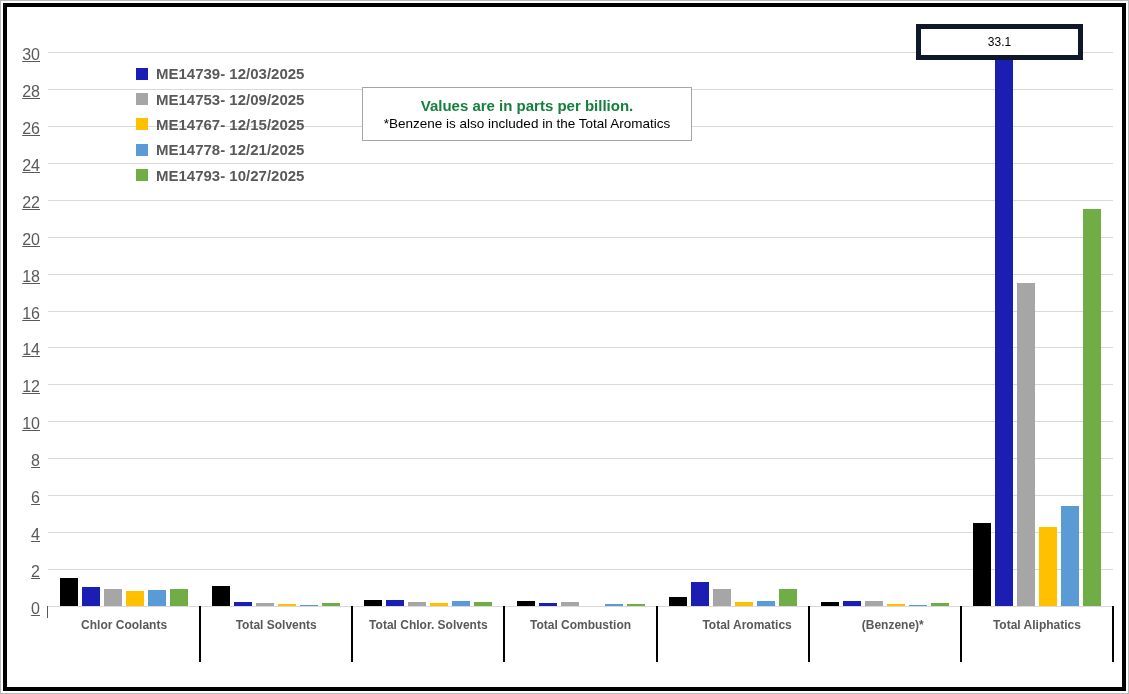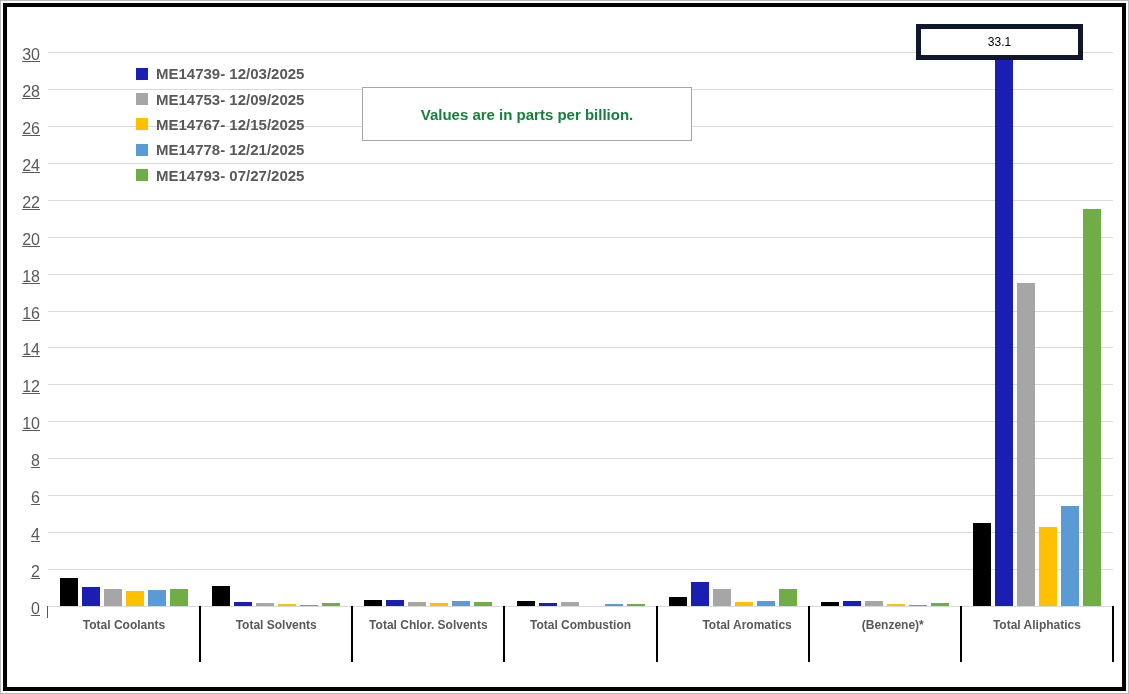--- a/index.html
+++ b/index.html
@@ -108,21 +108,21 @@
       <div class="bar" title="ME14778- 12/21/2025 — (Benzene)*: 0.05" style="left: 908.786px; top: 605.077px; width: 18px; height: 0.923333px; background: rgb(91, 155, 213);"></div>
       <div class="bar" title="ME14793- 12/27/2025 — (Benzene)*: 0.15" style="left: 930.786px; top: 603.23px; width: 18px; height: 2.77px; background: rgb(112, 173, 71);"></div>
       <div class="bar" title="Group Total of 2018-2020 Average of each compound @ Portland Deering Oaks — Total Aliphatics: 4.5" style="left: 972.929px; top: 522.9px; width: 18px; height: 83.1px; background: rgb(0, 0, 0);"></div>
       <div class="bar" title="ME14739- 12/03/2025 — Total Aliphatics: 33.1" style="left: 994.929px; top: 52px; width: 18px; height: 554px; background: rgb(27, 30, 178);"></div>
       <div class="bar" title="ME14753- 12/09/2025 — Total Aliphatics: 17.5" style="left: 1016.93px; top: 282.833px; width: 18px; height: 323.167px; background: rgb(166, 166, 166);"></div>
       <div class="bar" title="ME14767- 12/15/2025 — Total Aliphatics: 4.3" style="left: 1038.93px; top: 526.593px; width: 18px; height: 79.4067px; background: rgb(255, 192, 0);"></div>
       <div class="bar" title="ME14778- 12/21/2025 — Total Aliphatics: 5.4" style="left: 1060.93px; top: 506.28px; width: 18px; height: 99.72px; background: rgb(91, 155, 213);"></div>
       <div class="bar" title="ME14793- 12/27/2025 — Total Aliphatics: 21.5" style="left: 1082.93px; top: 208.967px; width: 18px; height: 397.033px; background: rgb(112, 173, 71);"></div>
     </div>
   <div id="xlabels">
-      <div class="cat-label" style="left: 48px; width: 152.143px;">Total Coolants</div>
+      <div class="cat-label" style="left: 48px; width: 152.143px;">Chlor Coolants</div>
       <div class="cat-label" style="left: 200.143px; width: 152.143px;">Total Solvents</div>
       <div class="cat-label" style="left: 352.286px; width: 152.143px;">Total Chlor. Solvents</div>
       <div class="cat-label" style="left: 504.429px; width: 152.143px;">Total Combustion</div>
       <div class="cat-label" style="left: 656.571px; width: 181px;">Total Aromatics</div>
       <div class="cat-label" style="left: 808.714px; width: 152.143px; padding-left: 8px;">(Benzene)*</div>
       <div class="cat-label" style="left: 960.857px; width: 152.143px;">Total Aliphatics</div>
     </div>
   <div id="separators">
       <div class="separator" style="left: 47px; top: 606px; height: 12px; width: 1px; background: rgb(89, 89, 89);"></div>
       <div class="separator" style="left: 199.143px; top: 606px; height: 56px;"></div>
@@ -146,20 +146,21 @@
       <div class="legend-row">
         <span class="legend-swatch" style="background: rgb(255, 192, 0);"></span>
         <span class="legend-label">ME14767- 12/15/2025</span>
       </div>
       <div class="legend-row">
         <span class="legend-swatch" style="background: rgb(91, 155, 213);"></span>
         <span class="legend-label">ME14778- 12/21/2025</span>
       </div>
       <div class="legend-row">
         <span class="legend-swatch" style="background: rgb(112, 173, 71);"></span>
-        <span class="legend-label">ME14793- 07/27/2025</span>
+        <span class="legend-label">ME14793- 10/27/2025</span>
       </div>
     </div>
 
   <div id="note-box">
     <div id="note-line1">Values are in parts per billion.</div>
+    <div id="note-line2">*Benzene is also included in the Total Aromatics</div>
   </div>
 </div>
 
 </body></html>

